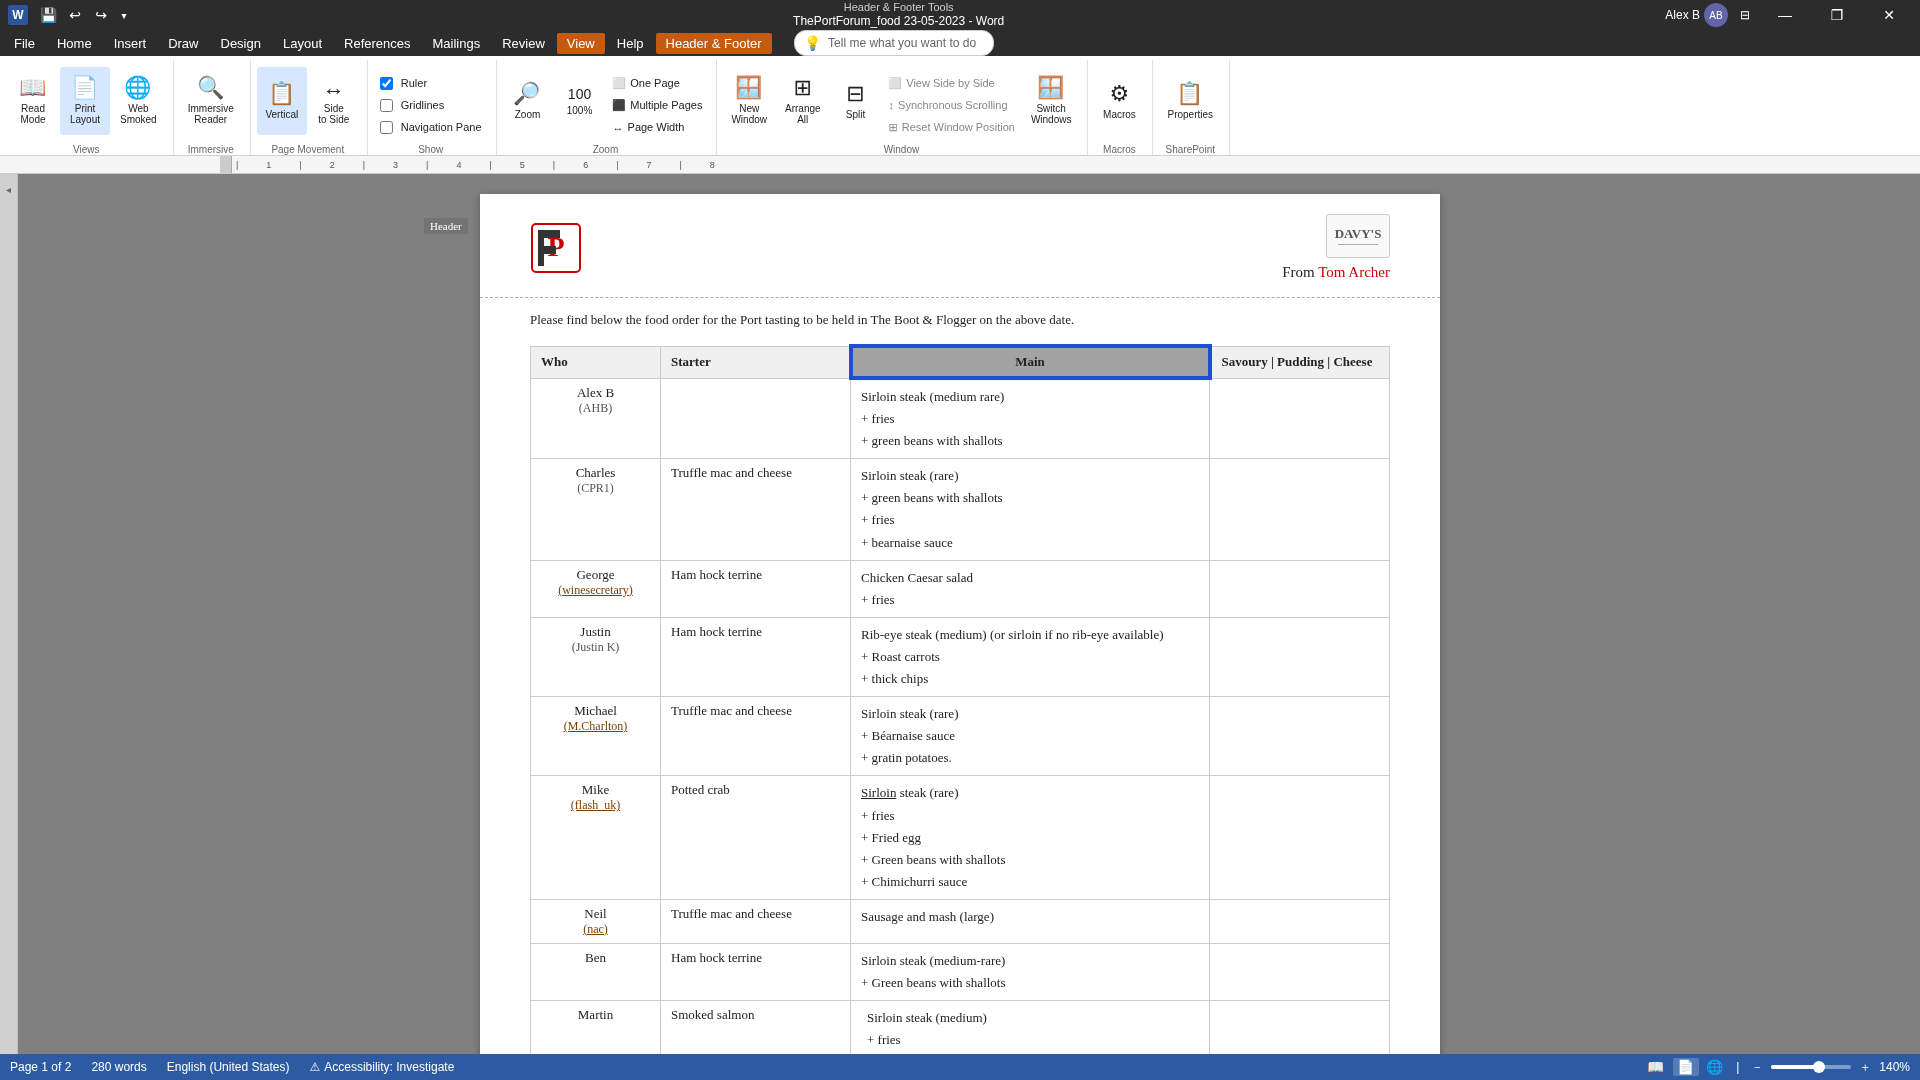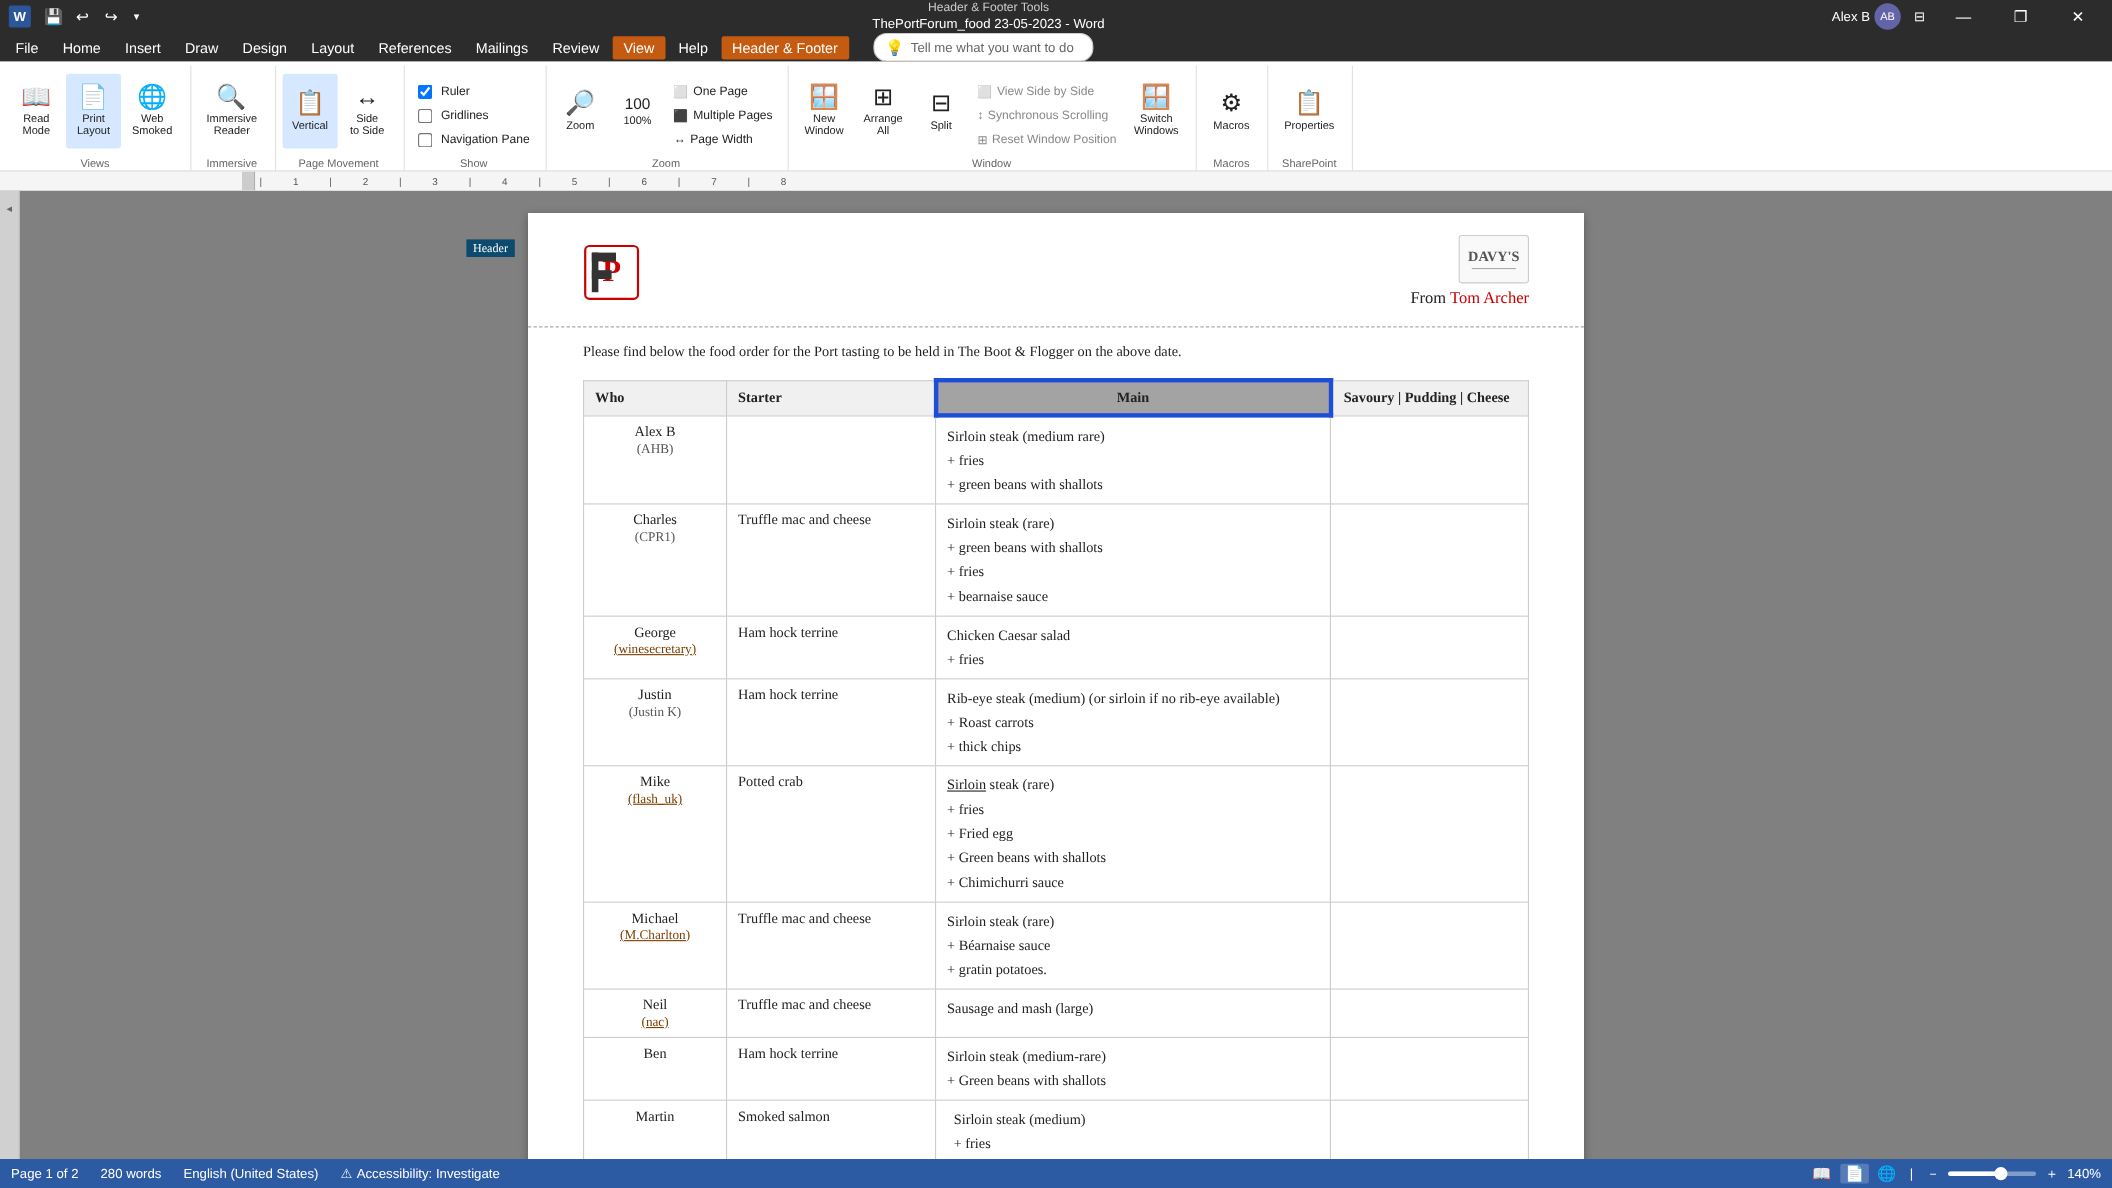--- a/index.html
+++ b/index.html
@@ -371,21 +371,21 @@
 
 <div id="doc-area" style="background:#808080; height:calc(1080px - 30px - 26px - 100px - 18px - 26px); overflow-y:auto; display:flex; justify-content:center; padding:20px 0; position:relative;">
 
   <div style="position:absolute; left:0; top:0; width:18px; height:100%; background:#d0d0d0; border-right:1px solid #bbb; display:flex; align-items:flex-start; justify-content:center; padding-top:10px;">
     <div style="font-size:10px; color:#666; cursor:pointer;">◂</div>
   </div>
 
   <div id="page" style="background:#fff; width:960px; min-height:1100px; box-shadow:0 2px 8px rgba(0,0,0,0.3); position:relative; font-family:'Times New Roman', serif;">
 
     <div style="position:relative;">
-      <div style="position:absolute; left:-56px; top:24px; background:#0c4a6e; color:#fff; font-size:11px; padding:2px 6px; z-index:10;">Header</div>
+      <div style="position:absolute; left:-56px; top:24px; background:#737373; color:#fff; font-size:11px; padding:2px 6px; z-index:10;">Header</div>
       <div style="padding:20px 50px 16px 50px; border-bottom:1px dashed #aaa; display:flex; align-items:center; justify-content:space-between;">
         <div style="display:flex; align-items:center; gap:14px;">
 
           <div style="width:52px; height:52px; display:flex; align-items:center; justify-content:center;">
             <svg width="52" height="52" viewBox="0 0 52 52">
               <rect x="2" y="2" width="48" height="48" rx="4" fill="none" stroke="#c00" stroke-width="2"></rect>
               <text x="26" y="34" text-anchor="middle" font-size="28" font-weight="bold" fill="#c00" font-family="serif">P</text>
               <rect x="8" y="8" width="6" height="36" fill="#333"></rect>
               <rect x="8" y="8" width="22" height="8" fill="#333"></rect>
               <rect x="8" y="24" width="18" height="8" fill="#333"></rect>
@@ -464,43 +464,43 @@
               <td style="border: 1px solid rgb(204, 204, 204); padding: 6px 10px; vertical-align: top; width: 190px;">Ham hock terrine</td>
               <td style="border: 1px solid rgb(204, 204, 204); padding: 6px 10px; vertical-align: top; line-height: 1.7;">
                 <div>Rib-eye steak (medium) (or sirloin if no rib-eye available)</div>
                 <div>+ Roast carrots</div>
                 <div>+ thick chips</div>
               </td>
               <td style="border: 1px solid rgb(204, 204, 204); padding: 6px 10px; vertical-align: top; width: 180px;"></td>
             </tr>
             <tr>
               <td style="border: 1px solid rgb(204, 204, 204); padding: 6px 10px; text-align: center; vertical-align: top; width: 130px;">
+                <div style="font-weight:normal;">Michael</div>
+                <div style="color:#7b3f00; font-size:12px; text-decoration:underline;">(M.Charlton)</div>
+              </td>
+              <td style="border: 1px solid rgb(204, 204, 204); padding: 6px 10px; vertical-align: top; width: 190px;">Truffle mac and cheese</td>
+              <td style="border: 1px solid rgb(204, 204, 204); padding: 6px 10px; vertical-align: top; line-height: 1.7;">
+                <div>Sirloin steak (rare)</div>
+                <div>+ Béarnaise sauce</div>
+                <div>+ gratin potatoes.</div>
+              </td>
+              <td style="border: 1px solid rgb(204, 204, 204); padding: 6px 10px; vertical-align: top; width: 180px;"></td>
+            </tr>
+            <tr>
+              <td style="border: 1px solid rgb(204, 204, 204); padding: 6px 10px; text-align: center; vertical-align: top; width: 130px;">
                 <div style="font-weight:normal;">Mike</div>
                 <div style="color:#7b3f00; font-size:12px; text-decoration:underline;">(flash_uk)</div>
               </td>
               <td style="border: 1px solid rgb(204, 204, 204); padding: 6px 10px; vertical-align: top; width: 190px;">Potted crab</td>
               <td style="border: 1px solid rgb(204, 204, 204); padding: 6px 10px; vertical-align: top; line-height: 1.7;">
                 <div><span style="text-decoration:underline;">Sirloin</span> steak (rare)</div>
                 <div>+ fries</div>
                 <div>+ Fried egg</div>
                 <div>+ Green beans with shallots</div>
                 <div>+ Chimichurri sauce</div>
-              </td>
-              <td style="border: 1px solid rgb(204, 204, 204); padding: 6px 10px; vertical-align: top; width: 180px;"></td>
-            </tr>
-            <tr>
-              <td style="border: 1px solid rgb(204, 204, 204); padding: 6px 10px; text-align: center; vertical-align: top; width: 130px;">
-                <div style="font-weight:normal;">Michael</div>
-                <div style="color:#7b3f00; font-size:12px; text-decoration:underline;">(M.Charlton)</div>
-              </td>
-              <td style="border: 1px solid rgb(204, 204, 204); padding: 6px 10px; vertical-align: top; width: 190px;">Truffle mac and cheese</td>
-              <td style="border: 1px solid rgb(204, 204, 204); padding: 6px 10px; vertical-align: top; line-height: 1.7;">
-                <div>Sirloin steak (rare)</div>
-                <div>+ Béarnaise sauce</div>
-                <div>+ gratin potatoes.</div>
               </td>
               <td style="border: 1px solid rgb(204, 204, 204); padding: 6px 10px; vertical-align: top; width: 180px;"></td>
             </tr>
             <tr>
               <td style="border: 1px solid rgb(204, 204, 204); padding: 6px 10px; text-align: center; vertical-align: top; width: 130px;">
                 <div style="font-weight:normal;">Neil</div>
                 <div style="color:#7b3f00; font-size:12px; text-decoration:underline;">(nac)</div>
               </td>
               <td style="border: 1px solid rgb(204, 204, 204); padding: 6px 10px; vertical-align: top; width: 190px;">Truffle mac and cheese</td>
               <td style="border: 1px solid rgb(204, 204, 204); padding: 6px 10px; vertical-align: top; line-height: 1.7;">

